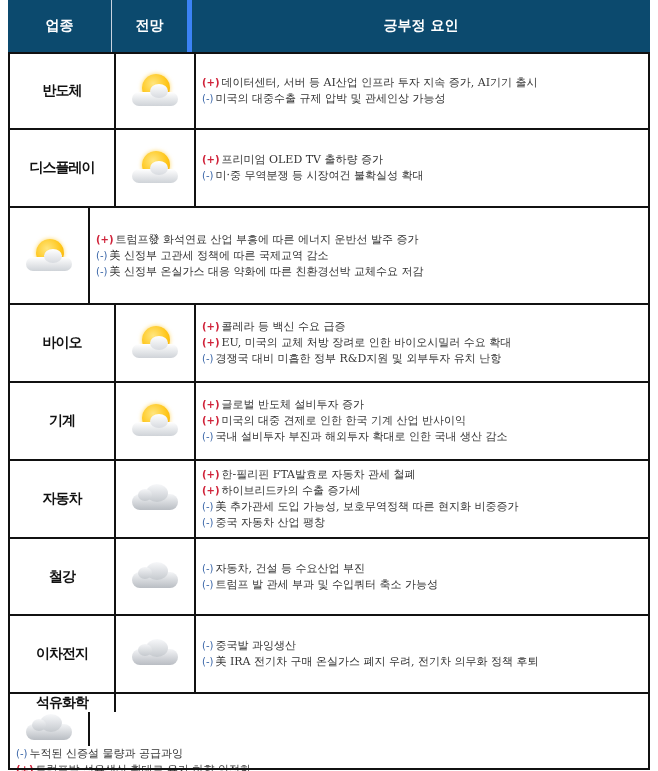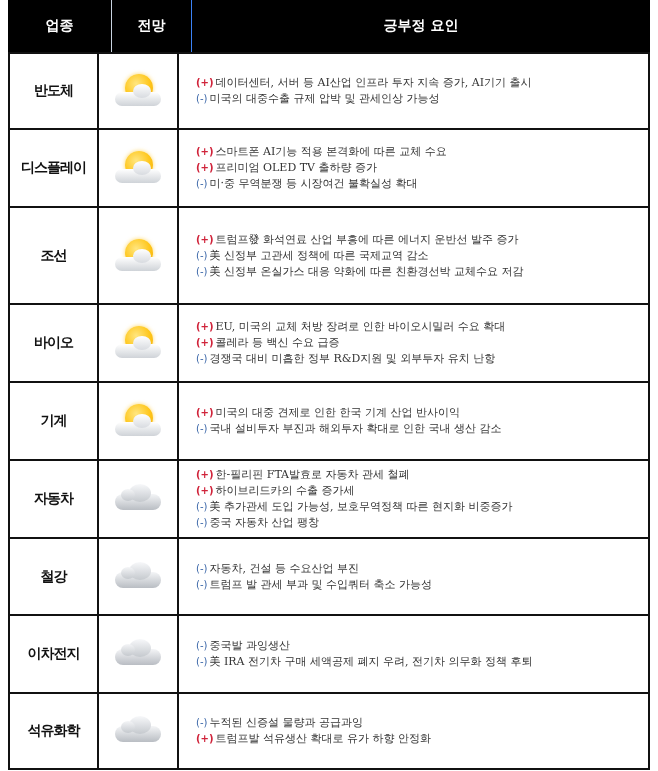--- a/index.html
+++ b/index.html
@@ -9,76 +9,76 @@
     }
     body {
       width: 658px;
       height: 771px;
       overflow: hidden;
       position: relative;
       font-family: "DejaVu Sans", sans-serif;
     }
     .hdr {
       height: 52px;
-      background: #000000;
+      background: #0c4a6e;
       color: #ffffff;
       font-weight: bold;
       font-size: 14px;
       display: flex;
       position: absolute;
       left: 8px;
       top: 0;
       width: 642px;
     }
     .hdr .c {
       display: flex;
       align-items: center;
       justify-content: center;
       box-sizing: border-box;
     }
     .hdr .c1 { width: 104px; border-right: 1px solid #c9d3e0; }
-    .hdr .c2 { width: 80px; border-right: 1px solid #3b82f6; }
+    .hdr .c2 { width: 80px; border-right: 5px solid #3b82f6; }
     .hdr .c3 { flex: 1; }
 
     .row {
       position: absolute;
       left: 8px;
       width: 642px;
       display: flex;
       box-sizing: border-box;
       border-left: 2px solid #111;
       border-right: 2px solid #111;
       border-top: 2px solid #111;
     }
     .row .c {
       box-sizing: border-box;
       height: 100%;
       display: flex;
       align-items: center;
     }
     .row .c1 {
-      width: 89px;
+      width: 106px;
       justify-content: center;
       border-right: 2px solid #111;
       font-weight: bold;
       font-size: 14px;
       color: #111;
       letter-spacing: -1px;
     }
     .row .c2 {
       width: 80px;
       justify-content: center;
       border-right: 2px solid #111;
     }
     .row .c3 {
       flex: 1;
       flex-direction: column;
       align-items: flex-start;
       justify-content: center;
-      padding-left: 17px;
+      padding-left: 6px;
       font-family: "DejaVu Serif", serif;
       font-size: 11px;
       color: #333;
       line-height: 16px;
     }
     .line { white-space: nowrap; }
     .sign-plus { color: #d0233a; font-weight: bold; font-family: "DejaVu Sans", sans-serif; font-size: 10px; margin-right: 2px; }
     .sign-minus { color: #3a66a8; font-family: "DejaVu Sans", sans-serif; font-size: 10px; margin-right: 2px; }
 
     
@@ -153,27 +153,25 @@
     </div>
     <div class="row" style="top: 128px; height: 78px;">
       <div class="c c1">디스플레이</div>
       <div class="c c2">
         <div class="icon">
           <div class="sun"></div>
           <div class="cloud"></div>
         </div>
       </div>
       <div class="c c3">
-        <div class="line"><span class="sign-plus">(+)</span><span>스마트폰 AI기능 적용 본격화에 따른 교체 수요</span></div>
         <div class="line"><span class="sign-plus">(+)</span><span>프리미엄 OLED TV 출하량 증가</span></div>
         <div class="line"><span class="sign-minus">(-)</span><span>미·중 무역분쟁 등 시장여건 불확실성 확대</span></div>
       </div>
     </div>
     <div class="row" style="top: 206px; height: 97px;">
-      <div class="c c1">조선</div>
       <div class="c c2">
         <div class="icon">
           <div class="sun"></div>
           <div class="cloud"></div>
         </div>
       </div>
       <div class="c c3">
         <div class="line"><span class="sign-plus">(+)</span><span>트럼프發 화석연료 산업 부흥에 따른 에너지 운반선 발주 증가</span></div>
         <div class="line"><span class="sign-minus">(-)</span><span>美 신정부 고관세 정책에 따른 국제교역 감소</span></div>
         <div class="line"><span class="sign-minus">(-)</span><span>美 신정부 온실가스 대응 약화에 따른 친환경선박 교체수요 저감</span></div>
@@ -181,34 +179,35 @@
     </div>
     <div class="row" style="top: 303px; height: 78px;">
       <div class="c c1">바이오</div>
       <div class="c c2">
         <div class="icon">
           <div class="sun"></div>
           <div class="cloud"></div>
         </div>
       </div>
       <div class="c c3">
+        <div class="line"><span class="sign-plus">(+)</span><span>콜레라 등 백신 수요 급증</span></div>
         <div class="line"><span class="sign-plus">(+)</span><span>EU, 미국의 교체 처방 장려로 인한 바이오시밀러 수요 확대</span></div>
-        <div class="line"><span class="sign-plus">(+)</span><span>콜레라 등 백신 수요 급증</span></div>
         <div class="line"><span class="sign-minus">(-)</span><span>경쟁국 대비 미흡한 정부 R&amp;D지원 및 외부투자 유치 난항</span></div>
       </div>
     </div>
     <div class="row" style="top: 381px; height: 78px;">
       <div class="c c1">기계</div>
       <div class="c c2">
         <div class="icon">
           <div class="sun"></div>
           <div class="cloud"></div>
         </div>
       </div>
       <div class="c c3">
+        <div class="line"><span class="sign-plus">(+)</span><span>글로벌 반도체 설비투자 증가</span></div>
         <div class="line"><span class="sign-plus">(+)</span><span>미국의 대중 견제로 인한 한국 기계 산업 반사이익</span></div>
         <div class="line"><span class="sign-minus">(-)</span><span>국내 설비투자 부진과 해외투자 확대로 인한 국내 생산 감소</span></div>
       </div>
     </div>
     <div class="row" style="top: 459px; height: 78px;">
       <div class="c c1">자동차</div>
       <div class="c c2">
         <div class="icon cloud-only">
           <div class="cloud"></div>
         </div>
@@ -234,24 +233,24 @@
     </div>
     <div class="row" style="top: 614px; height: 78px;">
       <div class="c c1">이차전지</div>
       <div class="c c2">
         <div class="icon cloud-only">
           <div class="cloud"></div>
         </div>
       </div>
       <div class="c c3">
         <div class="line"><span class="sign-minus">(-)</span><span>중국발 과잉생산</span></div>
-        <div class="line"><span class="sign-minus">(-)</span><span>美 IRA 전기차 구매 세액공제 폐지 우려, 전기차 의무화 정책 후퇴</span></div>
-      </div>
-    </div>
-    <div class="row" style="top: 692px; height: 76px;">
+        <div class="line"><span class="sign-minus">(-)</span><span>美 IRA 전기차 구매 온실가스 폐지 우려, 전기차 의무화 정책 후퇴</span></div>
+      </div>
+    </div>
+    <div class="row" style="top: 692px; height: 76px; flex-direction: column;">
       <div class="c c1">석유화학</div>
       <div class="c c2">
         <div class="icon cloud-only">
           <div class="cloud"></div>
         </div>
       </div>
       <div class="c c3">
         <div class="line"><span class="sign-minus">(-)</span><span>누적된 신증설 물량과 공급과잉</span></div>
         <div class="line"><span class="sign-plus">(+)</span><span>트럼프발 석유생산 확대로 유가 하향 안정화</span></div>
       </div>

